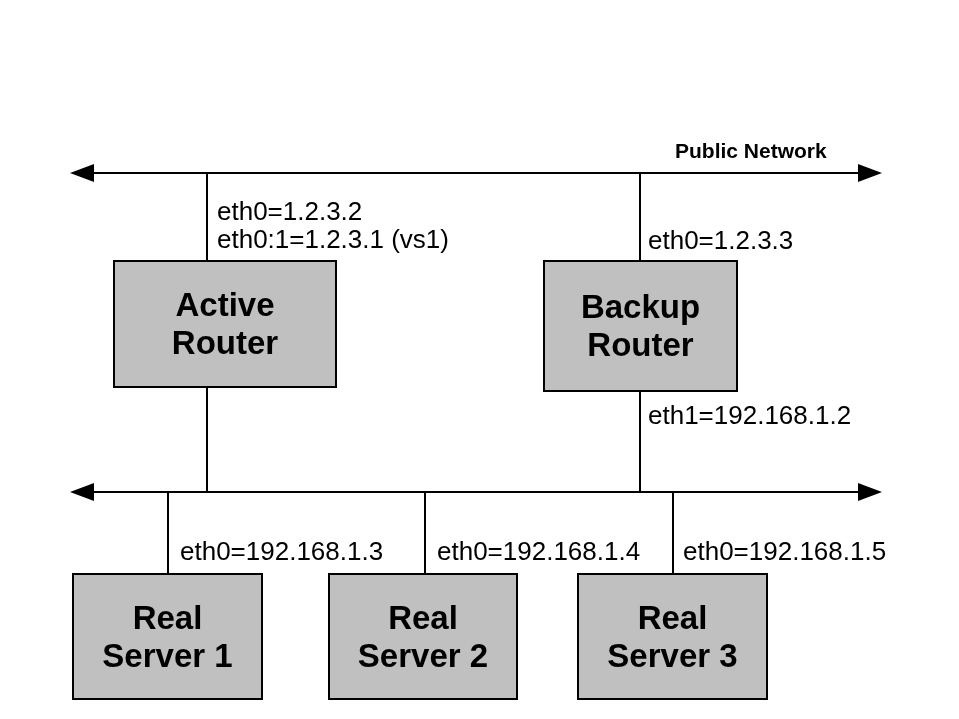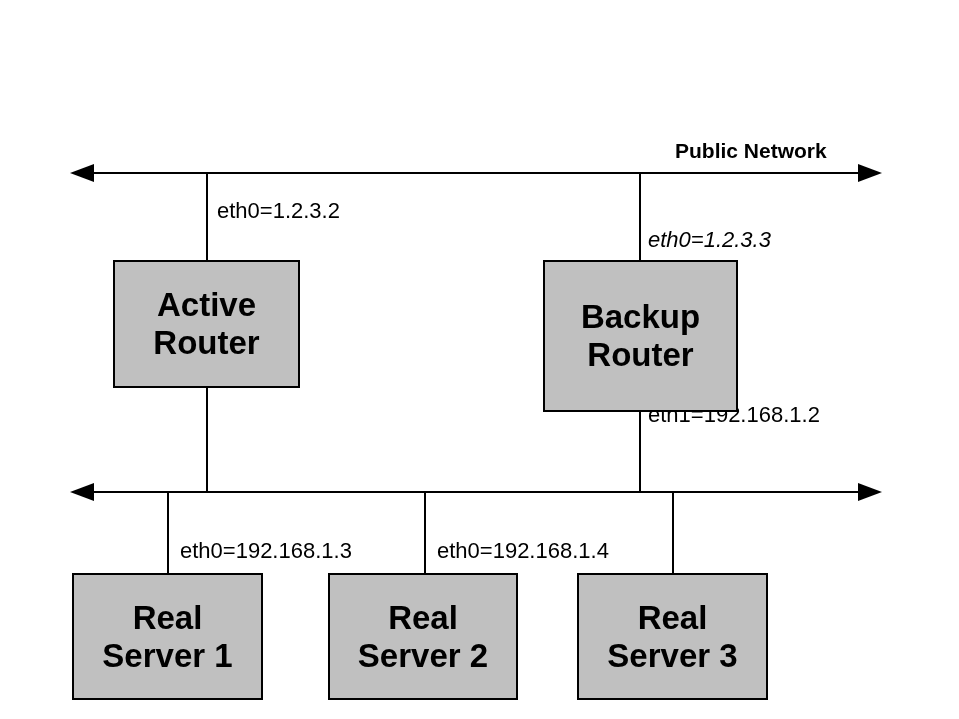--- a/index.html
+++ b/index.html
@@ -32,49 +32,49 @@
     position: absolute;
     font-size: 21px;
     font-weight: bold;
     white-space: nowrap;
     line-height: 24px;
   }
   .net-title.public  { left: 675px; top: 94px; }
   .net-title.private { left: 678px; top: 407px; }
   .iface-label {
     position: absolute;
-    font-size: 22px;
+    font-size: 26px;
     line-height: 28px;
     white-space: nowrap;
   }
   .iface-label span { display: block; }
   .lbl-active-public  { left: 217px; top: 152px; }
-  .lbl-backup-public  { left: 648px; top: 181px; font-style: italic; }
+  .lbl-backup-public  { left: 648px; top: 181px; }
   .lbl-active-private { left: 218px; top: 356px; }
   .lbl-backup-private { left: 648px; top: 356px; }
   .lbl-server-1 { left: 180px; top: 492px; }
   .lbl-server-2 { left: 437px; top: 492px; }
   .lbl-server-3 { left: 683px; top: 492px; }
   .node-box {
     position: absolute;
     background: var(--box-fill);
     border: 2px solid var(--box-border);
     display: flex;
     align-items: center;
     justify-content: center;
     text-align: center;
   }
   .node-box .box-title {
     font-size: 33px;
     font-weight: bold;
     line-height: 38px;
     white-space: pre-line;
   }
-  .box-active { left: 113px; top: 215px; width: 187px; height: 128px; }
-  .box-backup { left: 543px; top: 215px; width: 195px; height: 152px; }
+  .box-active { left: 113px; top: 215px; width: 224px; height: 128px; }
+  .box-backup { left: 543px; top: 215px; width: 195px; height: 132px; }
   .box-rs1 { left: 72px;  top: 528px; width: 191px; height: 127px; }
   .box-rs2 { left: 328px; top: 528px; width: 190px; height: 127px; }
   .box-rs3 { left: 577px; top: 528px; width: 191px; height: 127px; }
 </style>
 </head>
 <body>
 
 <div class="canvas">
 
   <svg class="lines" viewBox="0 0 959 719" aria-hidden="true">
@@ -95,34 +95,38 @@
 
     <line x1="168" y1="447" x2="168" y2="528"></line>
     <line x1="425" y1="447" x2="425" y2="528"></line>
     <line x1="673" y1="447" x2="673" y2="528"></line>
   </svg>
 
   <div class="net-title public">Public Network</div>
 
   <div class="iface-label lbl-active-public">
     <span>eth0=1.2.3.2</span>
+    <span>eth0:1=1.2.3.1 (vs1)</span>
   </div>
   <div class="iface-label lbl-backup-public">
     <span>eth0=1.2.3.3</span>
   </div>
   <div class="iface-label lbl-active-private">
   </div>
   <div class="iface-label lbl-backup-private">
     <span>eth1=192.168.1.2</span>
   </div>
   <div class="iface-label lbl-server-1">
     <span>eth0=192.168.1.3</span>
   </div>
   <div class="iface-label lbl-server-2">
     <span>eth0=192.168.1.4</span>
+  </div>
+  <div class="iface-label lbl-server-3">
+    <span>eth0=192.168.1.5</span>
   </div>
 
   <div class="node-box box-active">
     <span class="box-title">Active
 Router</span>
   </div>
   <div class="node-box box-backup">
     <span class="box-title">Backup
 Router</span>
   </div>

